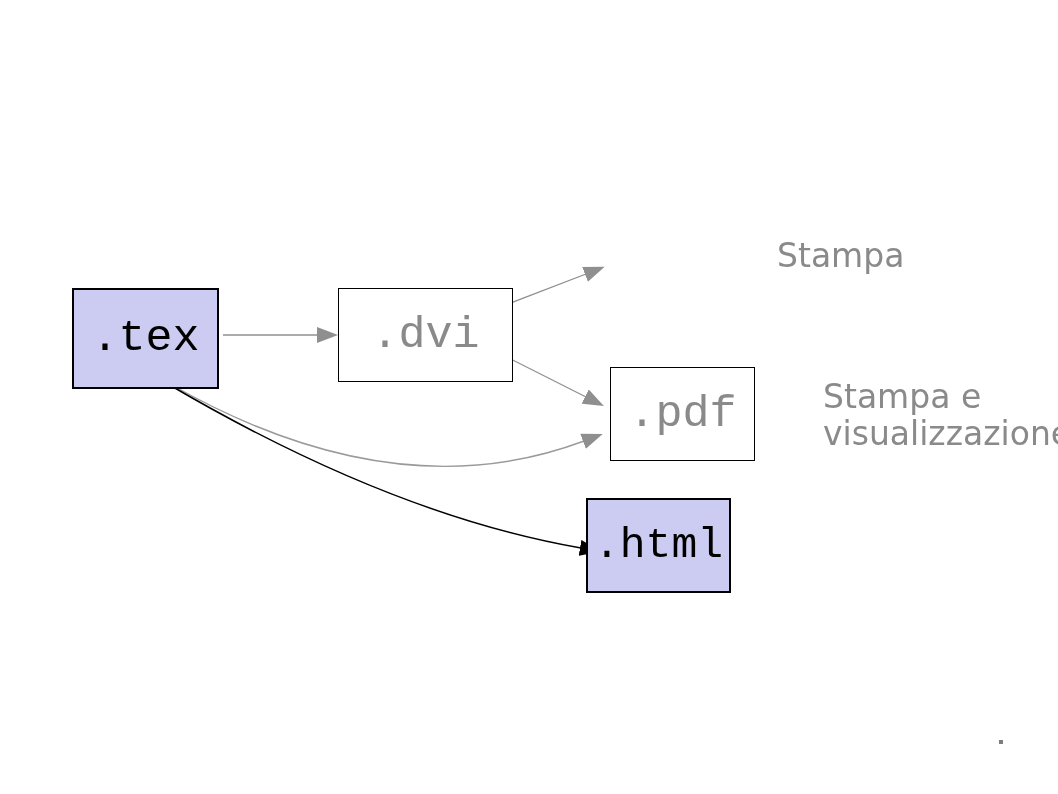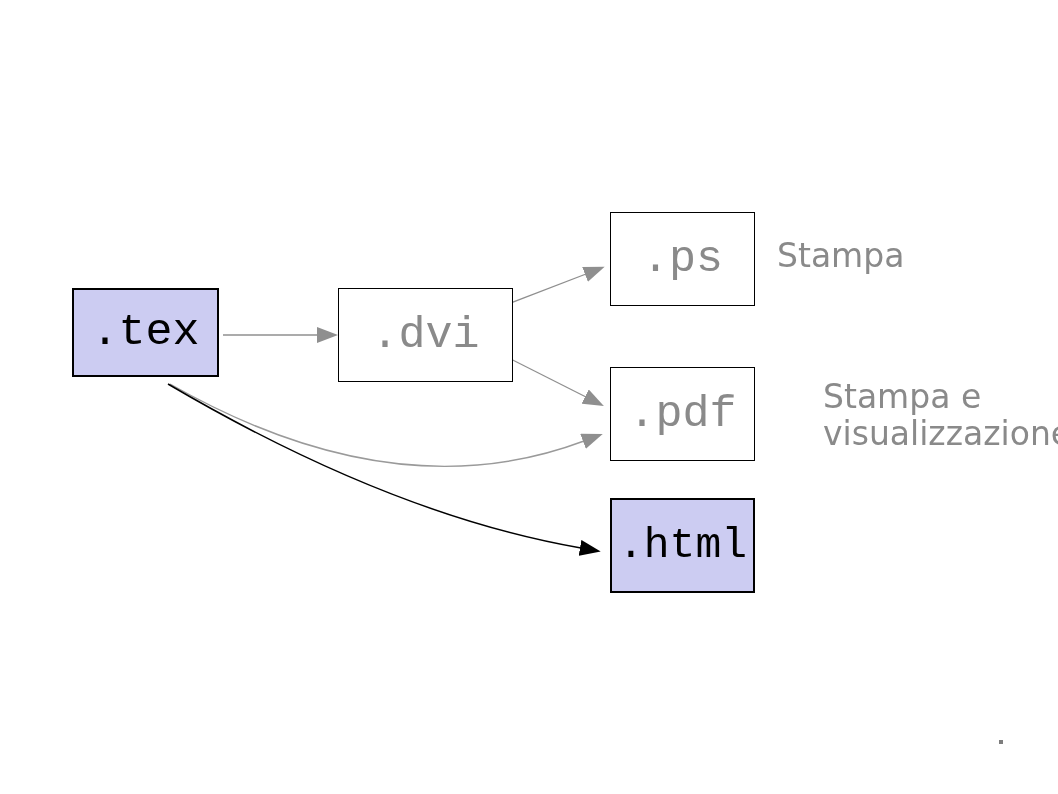--- a/index.html
+++ b/index.html
@@ -32,25 +32,25 @@
     color: #8a8a8a;
     white-space: nowrap;
     overflow: hidden;
   }
   .node.highlighted {
     background: #ccccf2;
     color: #000000;
     border-width: 2px;
   }
 
-  .node-tex  { left: 72px;  top: 288px; width: 147px; height: 89px; justify-content: center; }
+  .node-tex  { left: 72px;  top: 288px; width: 147px; height: 101px; justify-content: center; }
   .node-dvi  { left: 338px; top: 288px; width: 175px; height: 94px; }
   .node-ps   { left: 610px; top: 212px; width: 145px; height: 94px; }
   .node-pdf  { left: 610px; top: 367px; width: 145px; height: 94px; text-align: center; }
-  .node-html { left: 610px; top: 498px; width: 145px; height: 95px; font-size: 43px; border-width: 1px; }
+  .node-html { left: 586px; top: 498px; width: 145px; height: 95px; font-size: 43px; border-width: 1px; }
 
   .annotation {
     position: absolute;
     color: #8a8a8a;
     font-size: 33px;
     line-height: 37px;
     font-family: "DejaVu Sans", "Liberation Sans", sans-serif;
   }
   .annotation-ps  { left: 777px; top: 237px; }
   .annotation-pdf { left: 823px; top: 378px; width: 280px; }
@@ -89,23 +89,20 @@
   </svg>
 
   <div class="node node-tex highlighted">
     <span>.tex</span>
   </div>
 
   <div class="node node-dvi">
     <span>.dvi</span>
   </div>
 
-  <div class="node node-ps">
-    <span>.ps</span>
-  </div>
 
   <div class="node node-pdf">
     <span>.pdf</span>
   </div>
 
   <div class="node node-html highlighted">
     <span>.html</span>
   </div>
 
   <div class="annotation annotation-ps">Stampa</div>

